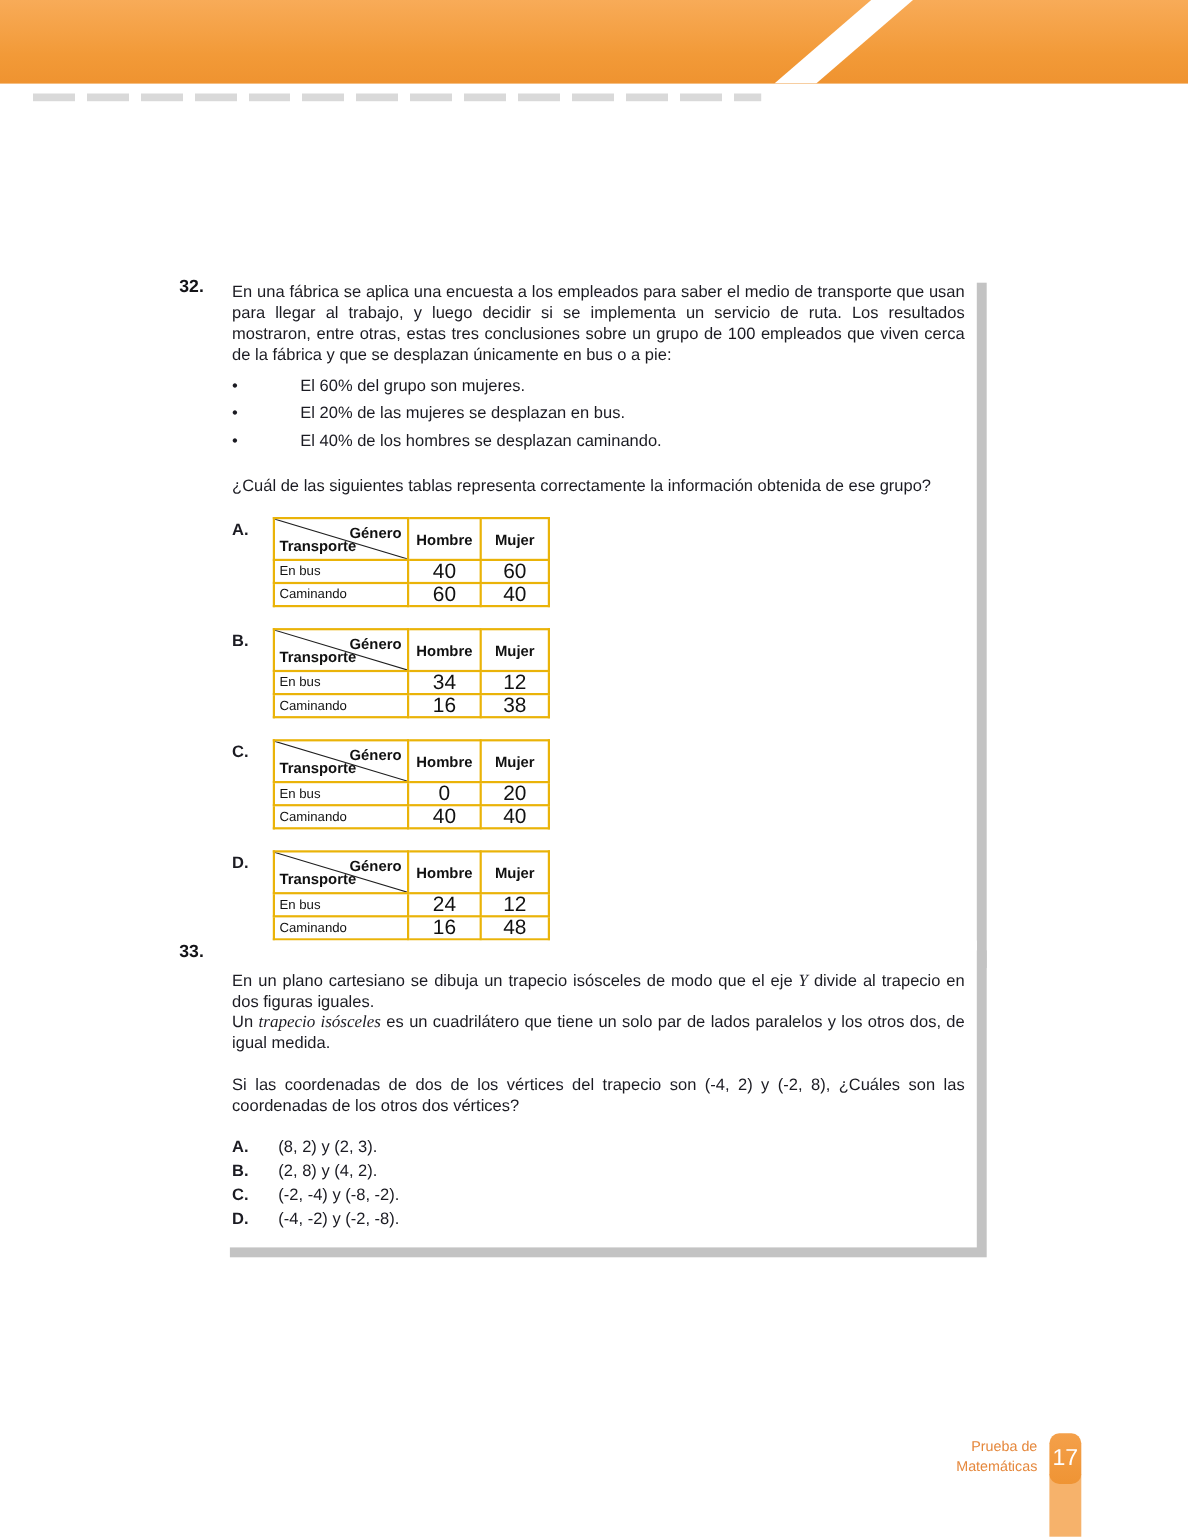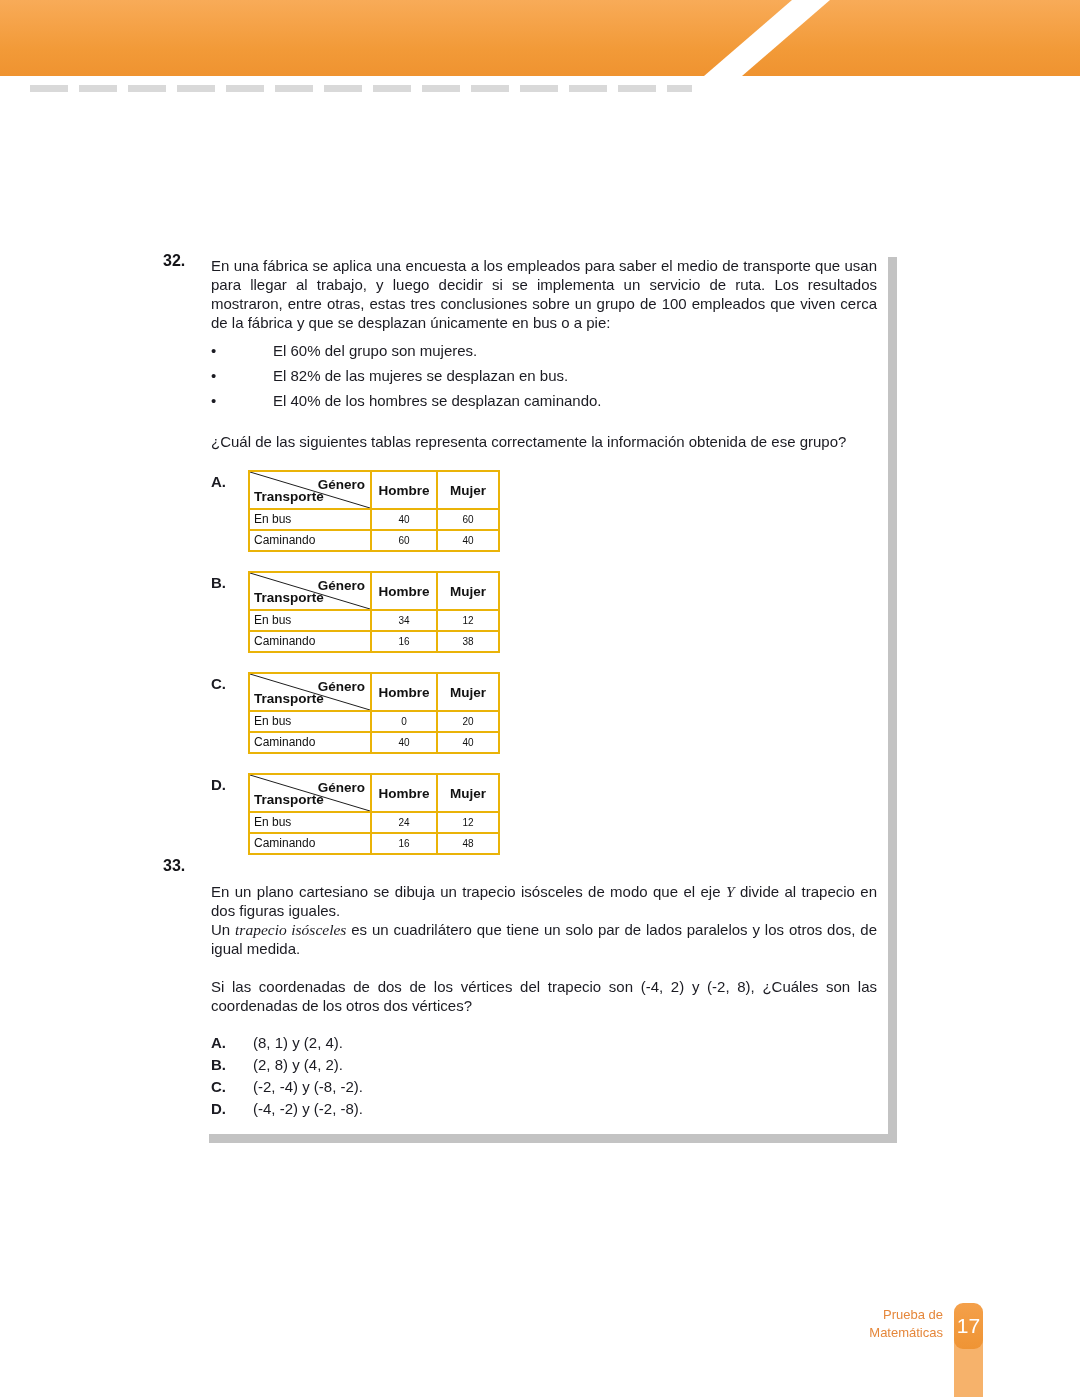--- a/index.html
+++ b/index.html
@@ -51,21 +51,21 @@
 
   table.opt{ border-collapse:collapse; border:1.5px solid #1e1e1e; font-size:13.5px; color:#111; }
   table.opt th, table.opt td{ border:2px solid #eab308; }
   th.corner{ width:122px; height:38px; position:relative; padding:0; }
   .cdiag{ position:absolute; top:0; left:0; width:100%; height:100%; }
   .corner-top{ position:absolute; top:3px; right:5px; font-weight:bold; font-size:13.5px; }
   .corner-bot{ position:absolute; bottom:2px; left:4px; font-weight:bold; font-size:13.5px; }
   th.colh{ width:66px; font-weight:bold; font-size:13.5px; text-align:center; padding:0 6px;margin-top:38px; }
   th.colh2{ width:62px; }
   td.rname{ width:122px; height:19px; padding-left:4px; font-size:12px; }
-  td.val{ text-align:center; font-size:10px; height:19px; }
+  td.val{ text-align:center; font-size:19px; height:19px; }
 
   
   .para{ margin-top:19px; }
   .first{ margin-top:0; }
   .ital{ font-family:"Liberation Serif","DejaVu Serif",serif; font-style:italic; font-size:15.5px; }
   .q33-opt{ display:flex; margin-top:3px; }
   .q33-opt.firstopt{ margin-top:18px; }
   .q33-opt .lab{ width:42px; font-weight:bold; }
 
   
@@ -99,21 +99,21 @@
 <div class="qbox" id="q32-box">
   <p class="jpara">En una fábrica se aplica una encuesta a los empleados para saber el medio de transporte que usan para llegar al trabajo, y luego decidir si se implementa un servicio de ruta. Los resultados mostraron, entre otras, estas tres conclusiones sobre un grupo de 100 empleados que viven cerca de la fábrica y que se desplazan únicamente en bus o a pie:</p>
 
   <div class="bullets">
     <div class="bullet">
       <span class="b-dot">•</span>
       <span>El 60% del grupo son mujeres.</span>
     </div>
     <div class="bullet">
       <span class="b-dot">•</span>
-      <span>El 82% de las mujeres se desplazan en bus.</span>
+      <span>El 20% de las mujeres se desplazan en bus.</span>
     </div>
     <div class="bullet">
       <span class="b-dot">•</span>
       <span>El 40% de los hombres se desplazan caminando.</span>
     </div>
   </div>
 
   <p class="question-line">¿Cuál de las siguientes tablas representa correctamente la información obtenida de ese grupo?</p>
 
   <div class="option-block">
@@ -239,21 +239,21 @@
   <p class="para jpara">
     <span>En un plano cartesiano se dibuja un trapecio isósceles de modo que el eje </span><span class="ital">Y</span><span> divide al trapecio en dos figuras iguales.</span>
   </p>
   <p class="para first jpara">
     <span>Un </span><span class="ital">trapecio isósceles</span><span> es un cuadrilátero que tiene un solo par de lados paralelos y los otros dos, de igual medida.</span>
   </p>
   <p class="para jpara">Si las coordenadas de dos de los vértices del trapecio son (-4, 2) y (-2, 8), ¿Cuáles son las coordenadas de los otros dos vértices?</p>
 
   <div class="q33-opt firstopt">
     <span class="lab">A.</span>
-    <span>(8, 1) y (2, 4).</span>
+    <span>(8, 2) y (2, 3).</span>
   </div>
   <div class="q33-opt">
     <span class="lab">B.</span>
     <span>(2, 8) y (4, 2).</span>
   </div>
   <div class="q33-opt">
     <span class="lab">C.</span>
     <span>(-2, -4) y (-8, -2).</span>
   </div>
   <div class="q33-opt">

